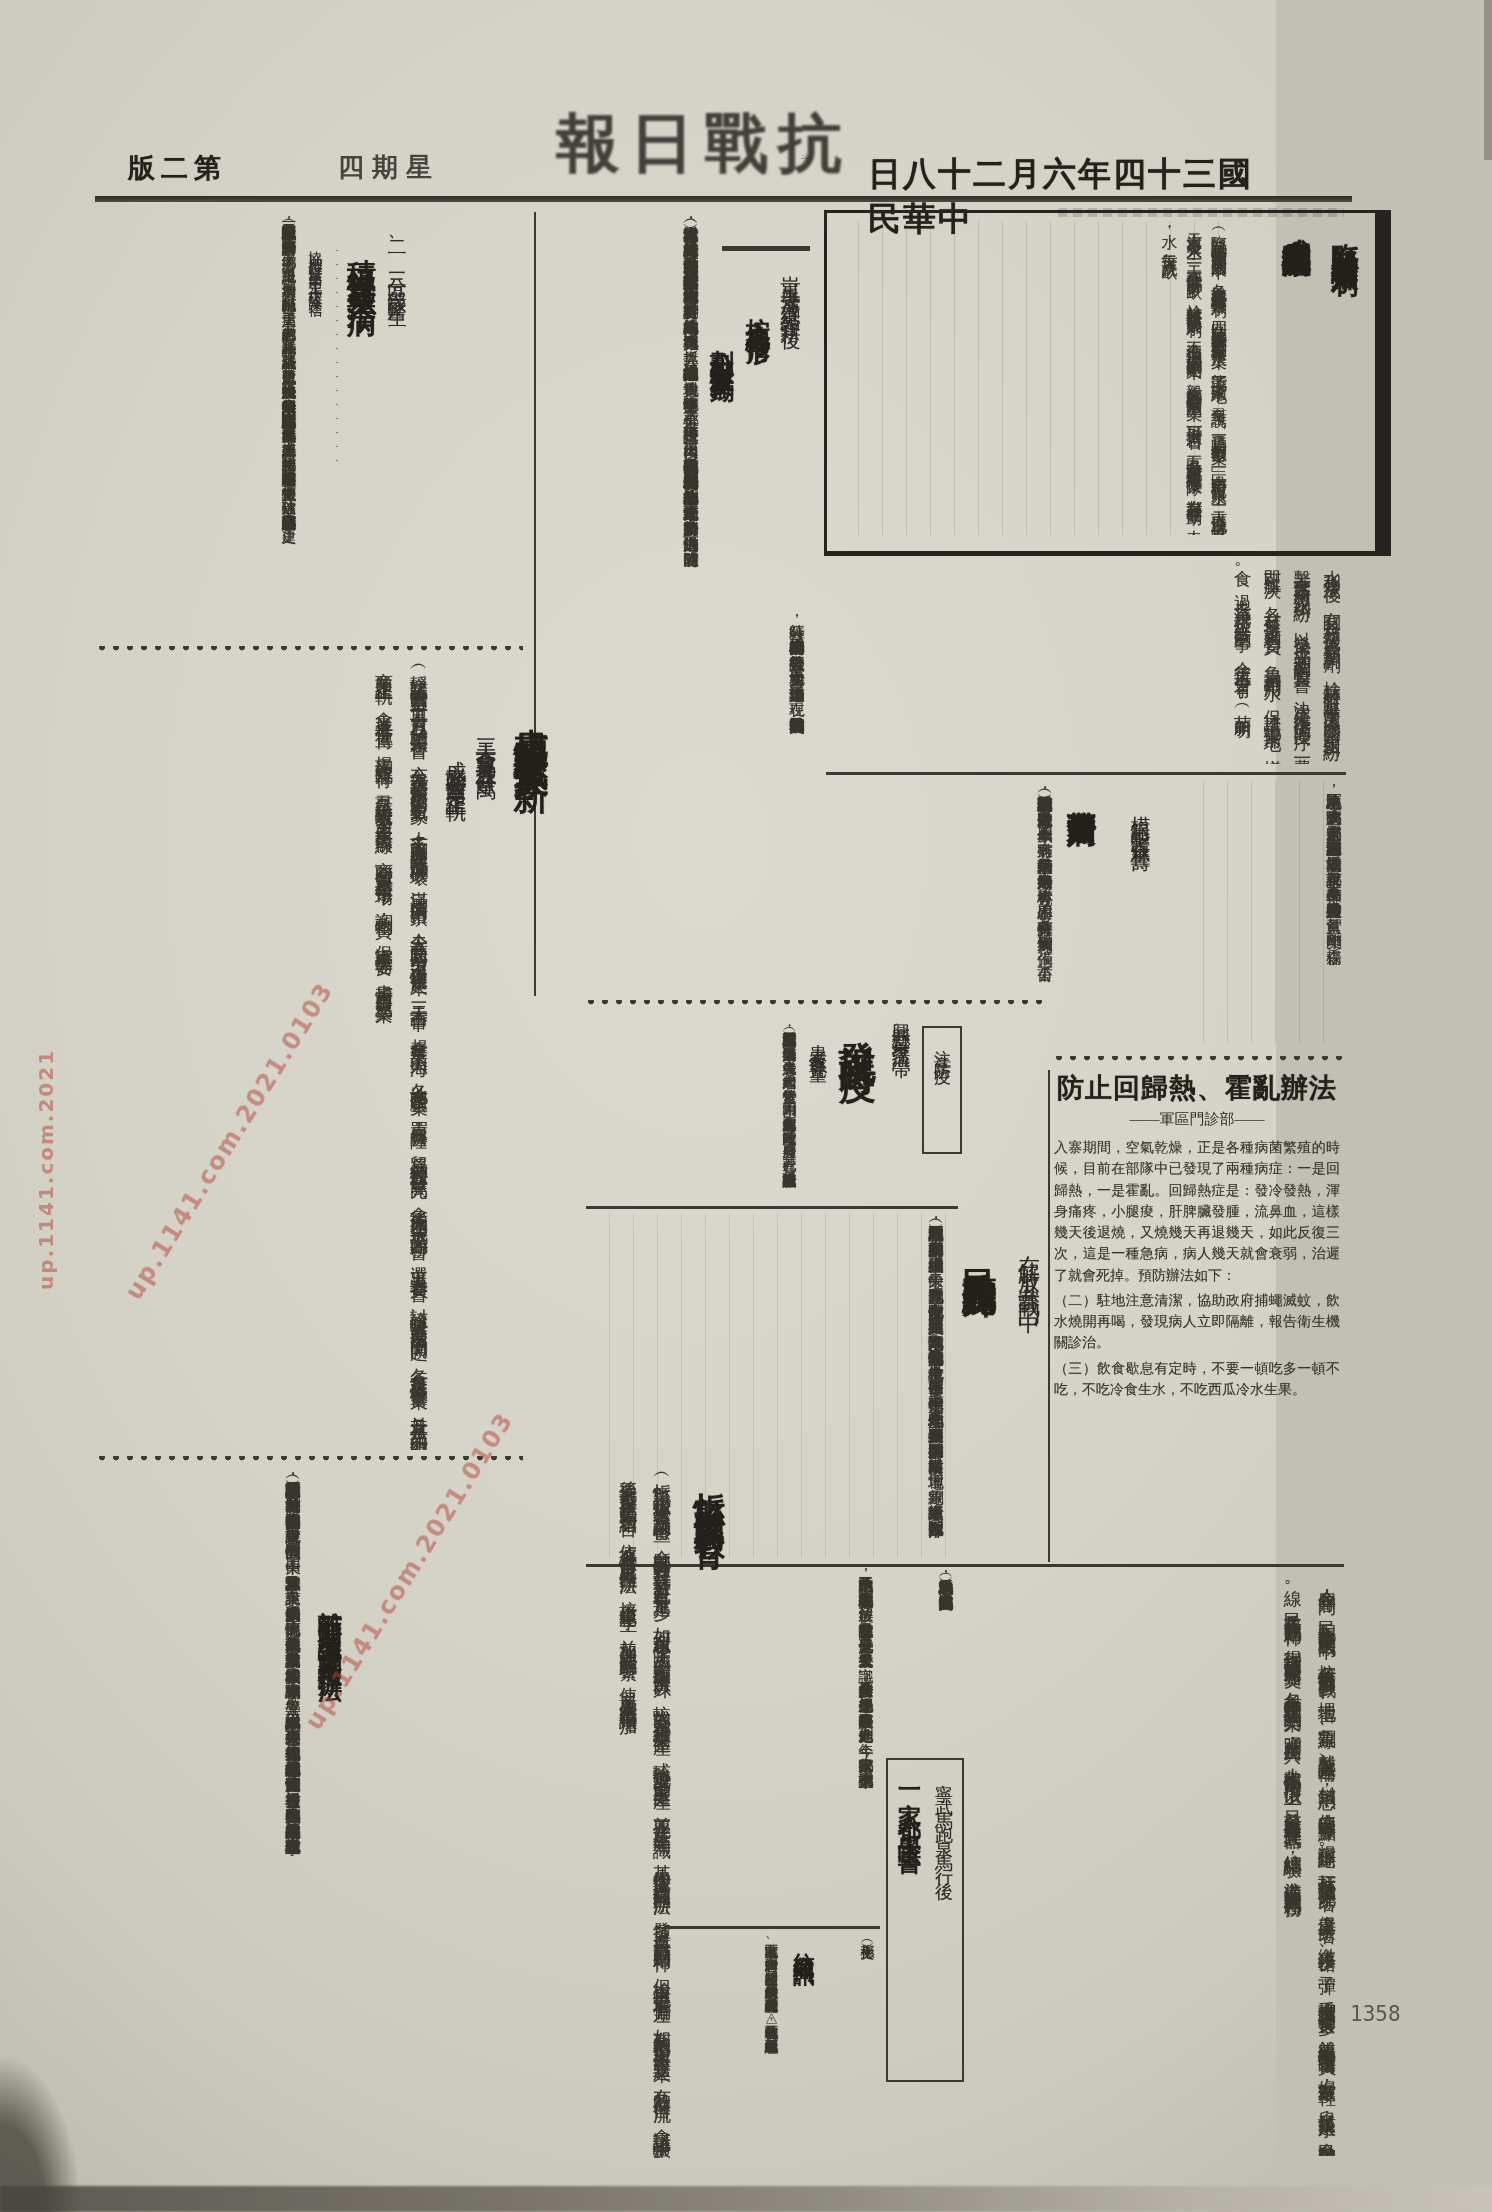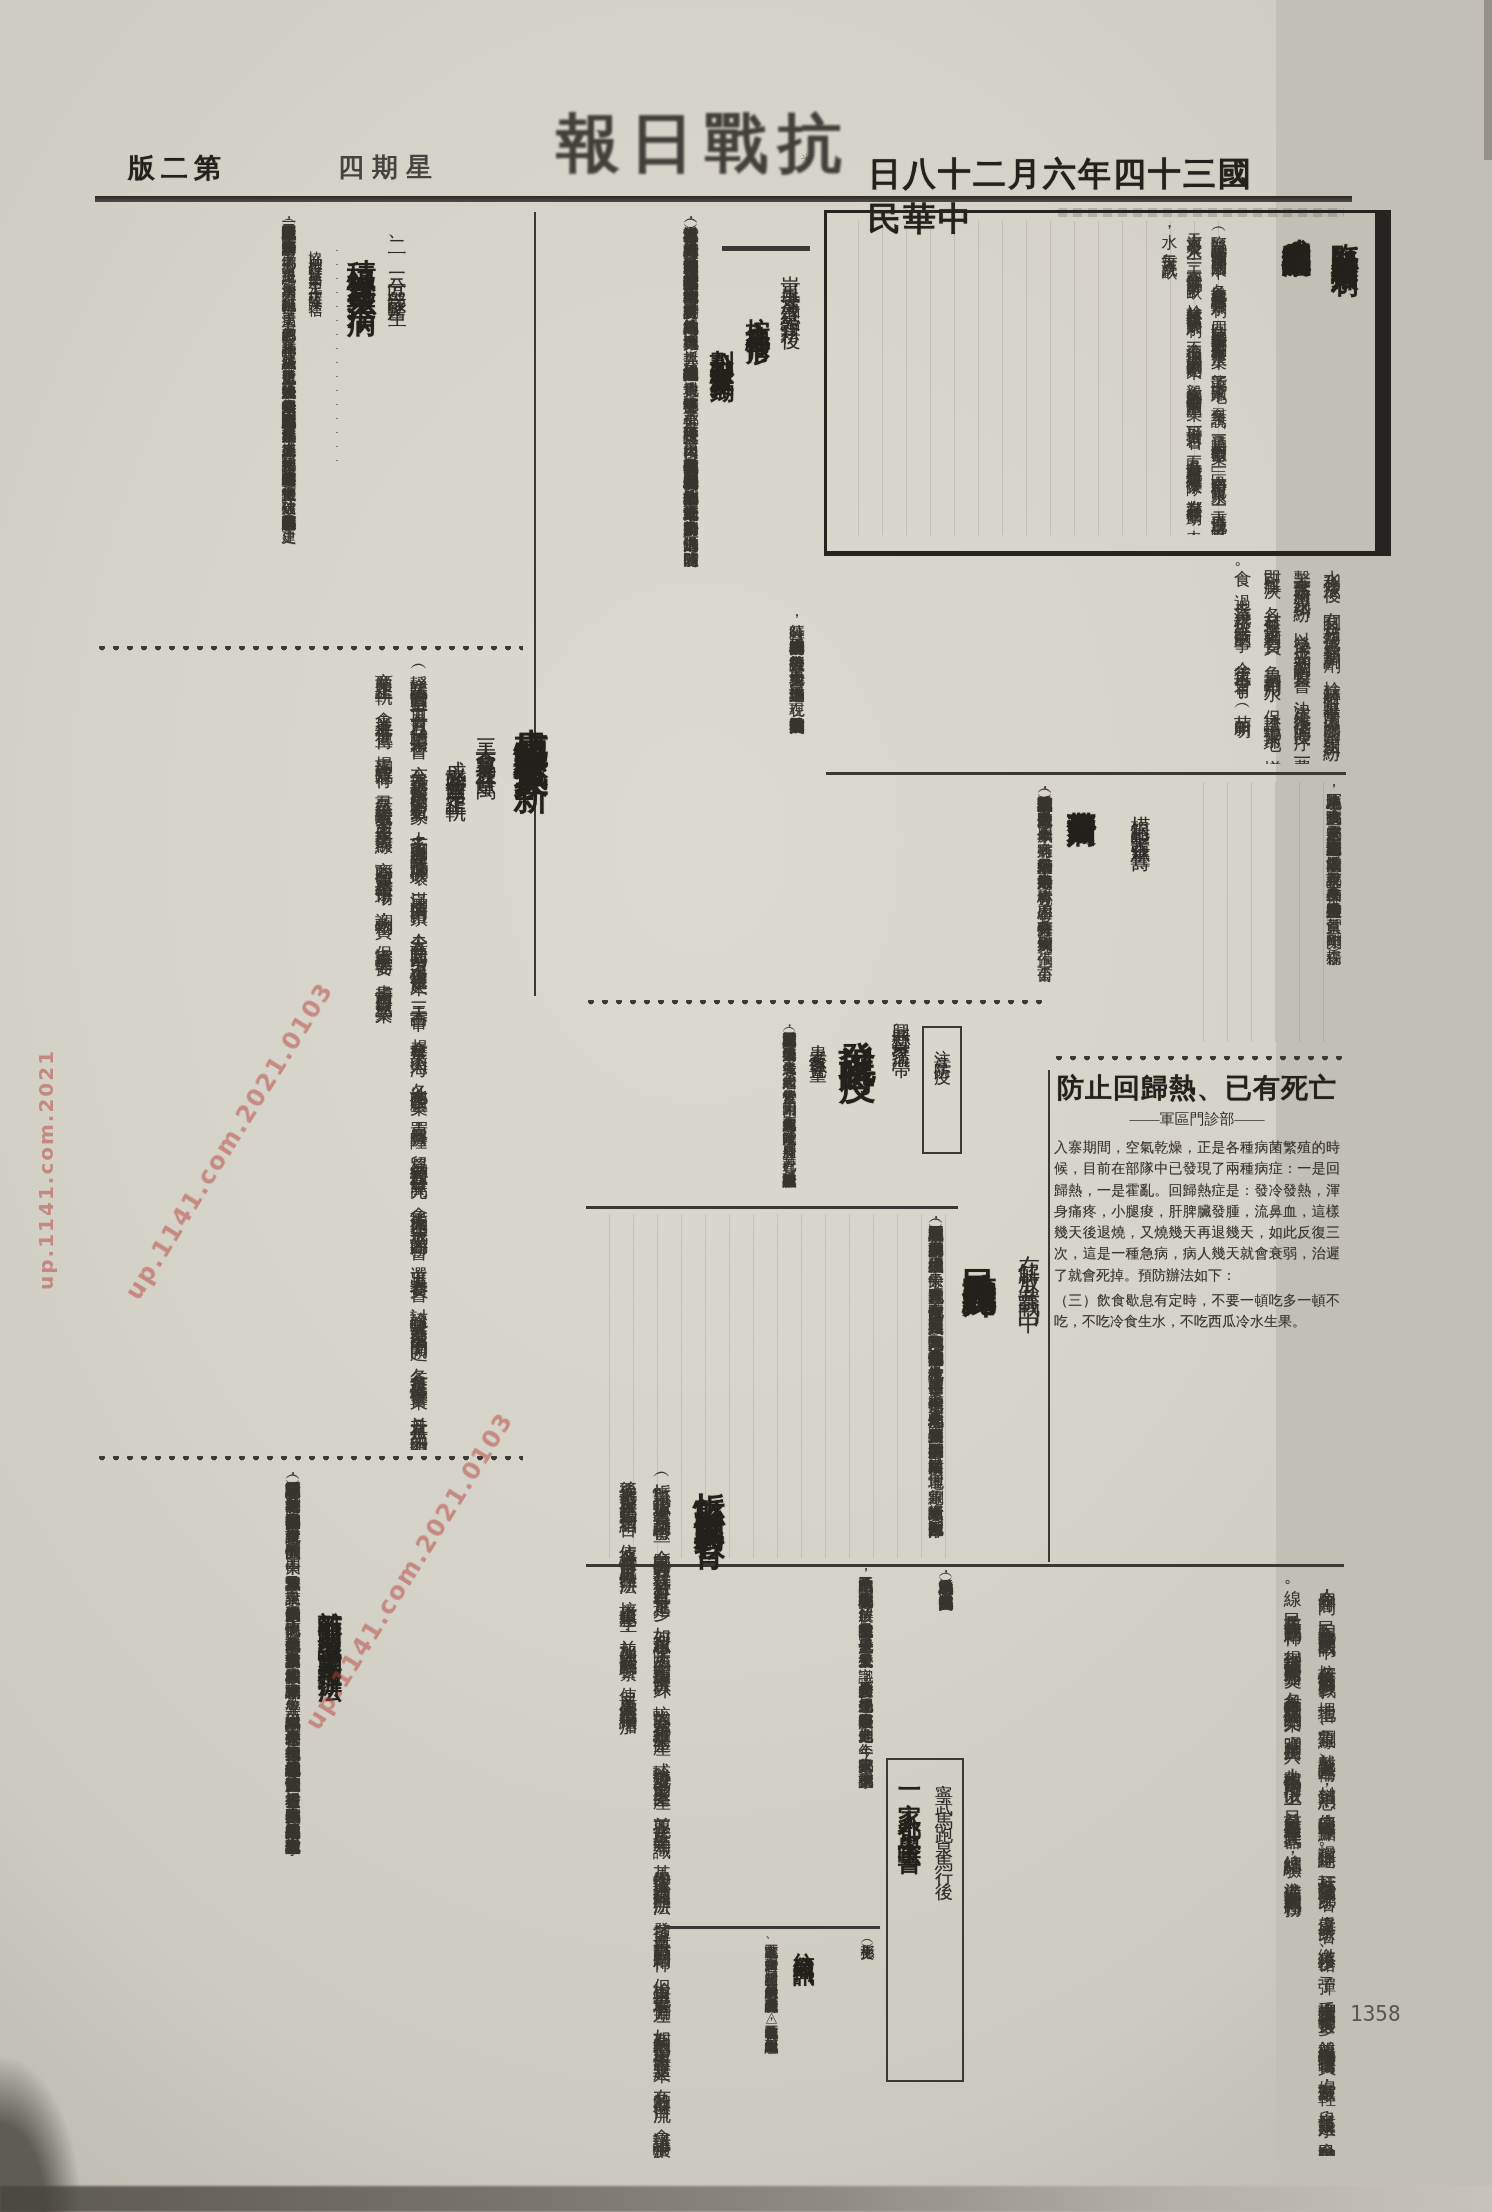--- a/index.html
+++ b/index.html
@@ -69,23 +69,24 @@
   <div class="hrule" style="left:826px;top:772px;width:520px;"></div>
 
   <div class="vb cols-ruled" style="left:1180px;top:782px;width:166px;height:260px;font-size:15.5px;line-height:1.6;">八路軍駐地上，嗎一女孩患病，全家人都哭起來，楊森同志到三十里溝上藥，救活老漢的病。羣衆都說：不要信灰巫神，只有醫生纔是活神神！（賀眞堂、樊印剛、楊森）</div>
   <div class="v" style="left:1128px;top:800px;height:232px;font-size:20px;letter-spacing:6px;">模範中醫張林壽</div>
   <div class="v hl" style="left:1062px;top:788px;height:252px;font-size:29px;letter-spacing:1px;">帶病治好百餘病人</div>
   <div class="vb" style="left:905px;top:784px;width:152px;height:258px;font-size:15.5px;line-height:1.6;">（寧武訊）余莊上醫藥合作社的張林壽，是位受人尊敬的上醫，今年五十四歲，雖有病，仍帶病給羣衆治病，半年來治好百餘病人。肯專心研究，虛心學習，有特殊藥方，便和別人研究。（張僃、丁公甫）</div>
 
   <div class="wavy" style="left:1052px;top:1056px;width:292px;"></div>
   <div class="vrule" style="left:1048px;top:1070px;height:492px;"></div>
   <div id="epidemic">
-    <div class="head">防止回歸熱、已有死亡</div>
+    <div class="head">防止回歸熱、霍亂辦法</div>
     <div class="sub">——軍區門診部——</div>
     <p>入寨期間，空氣乾燥，正是各種病菌繁殖的時候，目前在部隊中已發現了兩種病症：一是回歸熱，一是霍亂。回歸熱症是：發冷發熱，渾身痛疼，小腿痠，肝脾臟發腫，流鼻血，這樣幾天後退燒，又燒幾天再退幾天，如此反復三次，這是一種急病，病人幾天就會衰弱，治遲了就會死掉。預防辦法如下：</p>
+    <p>（二）駐地注意清潔，協助政府捕蠅滅蚊，飲水燒開再喝，發現病人立即隔離，報告衛生機關診治。</p>
     <p>（三）飲食歇息有定時，不要一頓吃多一頓不吃，不吃冷食生水，不吃西瓜冷水生果。</p>
   </div>
 
   <div class="v" style="left:1014px;top:1238px;height:298px;font-size:22px;letter-spacing:8px;">在解放五寨戰鬥中</div>
   <div class="v hl" style="left:956px;top:1242px;height:320px;font-size:34px;letter-spacing:2px;">民兵擴大戰績光輝</div>
   <div class="vb cols-ruled" style="left:586px;top:1214px;width:362px;height:344px;font-size:15.5px;line-height:1.6;">（五寨訊）在解放五寨的戰鬥中，本縣民兵得到空前的發展，獲得極大的成績。二十餘天中，就單獨作戰九次，配合部隊作戰百二十七次，共同獲得戰績如下：炸毀敵汽車九輛，斃傷俘敵官兵一百七十餘名（其中炸死的有九十餘名），繳步槍七十九枝、子彈三百零四十發，手榴彈七十餘顆，炸死騾馬七十九頭，並繳獲軍用物資甚多。在圍困據點的鬥爭中，民兵日夜站崗放哨，埋地雷，割電線，斷絕敵人交通，配合部隊圍困敵人。</div>
   <div class="hrule" style="left:586px;top:1564px;width:758px;"></div>
   <div class="vb" style="left:962px;top:1576px;width:382px;height:580px;font-size:18px;line-height:1.9;letter-spacing:2px;">今年四月間，民兵配合部隊在反攻戰鬥中，按各村情況動員參戰：埋地雷、割電線、截擊敵人運輸、封鎖消息，使敵困守據點，糧彈斷絕。打死打傷敵僞軍九十餘名，俘虜三十餘名，繳獲步槍、子彈、手榴彈及軍用物資甚多；並組織擔架隊運送傷員，婦女做軍鞋，兒童送飯送水，全民動員支援前線。民兵英勇作戰的精神，得到指揮部的表揚和嘉獎，各村青年體驗到民兵的光榮，踴躍參加民兵，人數很快即增加一倍以上。目前各村民兵正在整理武器，總結經驗，準備迎接新的戰鬥任務。</div>
 
   <div class="wavy" style="left:584px;top:1000px;width:462px;"></div>

